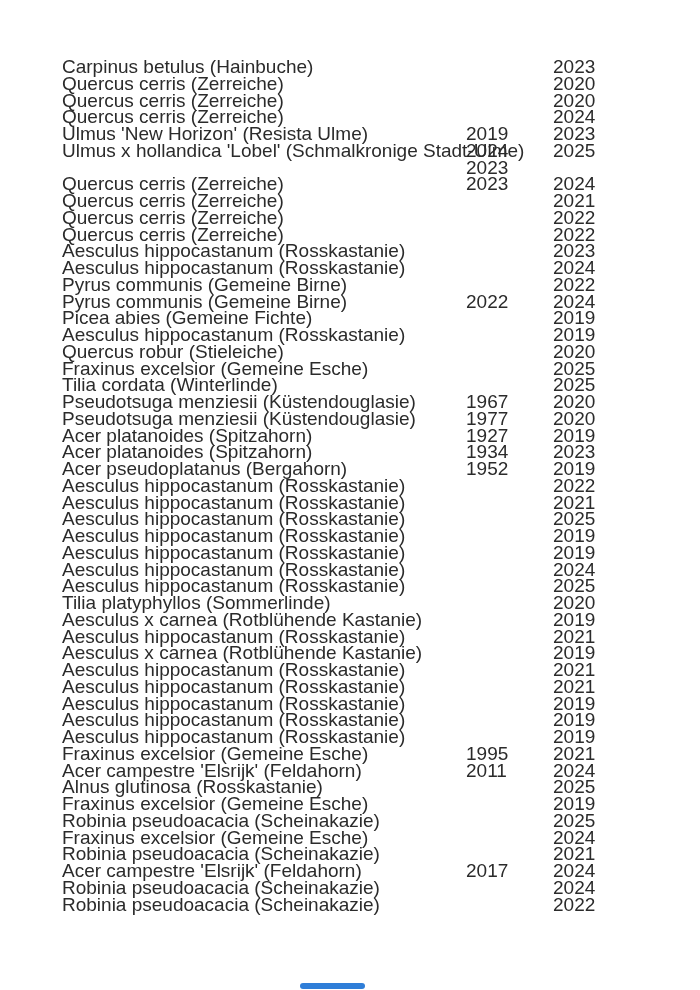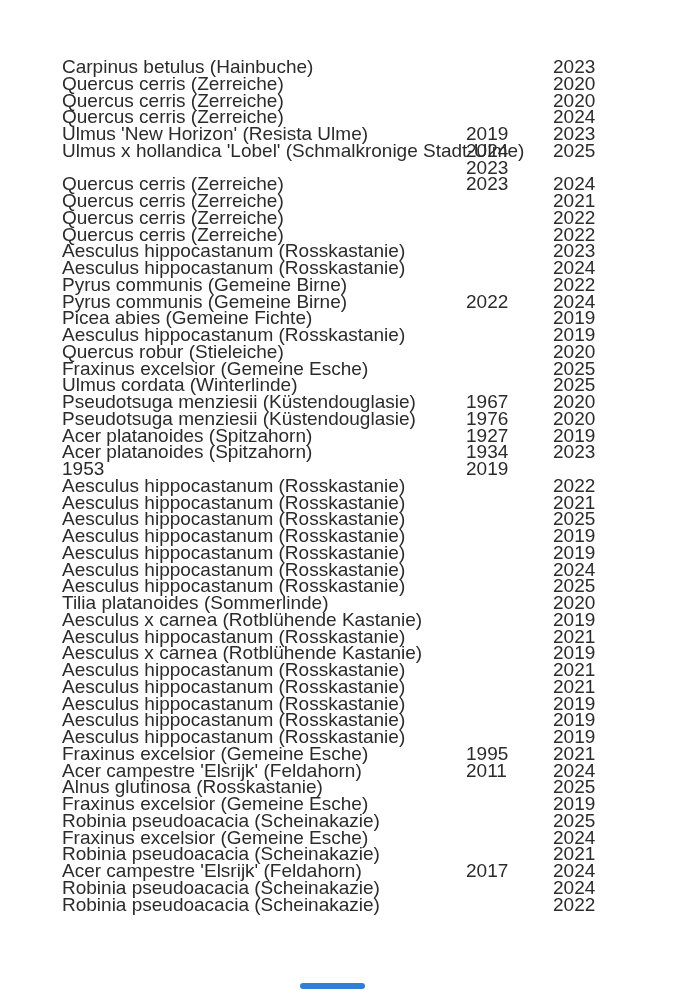--- a/index.html
+++ b/index.html
@@ -156,98 +156,99 @@
       <span class="cell y2">2020</span>
     </div>
 
     <div class="row">
       <span class="cell name">Fraxinus excelsior (Gemeine Esche)</span>
       <span class="cell y1"></span>
       <span class="cell y2">2025</span>
     </div>
 
     <div class="row">
-      <span class="cell name">Ulmus cordata (Winterlinde)</span>
+      <span class="cell name">Tilia cordata (Winterlinde)</span>
       <span class="cell y1"></span>
       <span class="cell y2">2025</span>
     </div>
 
     <div class="row">
       <span class="cell name">Pseudotsuga menziesii (Küstendouglasie)</span>
       <span class="cell y1">1967</span>
       <span class="cell y2">2020</span>
     </div>
 
     <div class="row">
       <span class="cell name">Pseudotsuga menziesii (Küstendouglasie)</span>
-      <span class="cell y1">1976</span>
+      <span class="cell y1">1977</span>
       <span class="cell y2">2020</span>
     </div>
 
     <div class="row">
       <span class="cell name">Acer platanoides (Spitzahorn)</span>
       <span class="cell y1">1927</span>
       <span class="cell y2">2019</span>
     </div>
 
     <div class="row">
       <span class="cell name">Acer platanoides (Spitzahorn)</span>
       <span class="cell y1">1934</span>
       <span class="cell y2">2023</span>
     </div>
 
     <div class="row">
-      <span class="cell y1">1953</span>
-      <span class="cell y2">2019</span>
-    </div>
-
-    <div class="row">
-      <span class="cell name">Aesculus hippocastanum (Rosskastanie)</span>
-      <span class="cell y1"></span>
-      <span class="cell y2">2022</span>
-    </div>
-
-    <div class="row">
-      <span class="cell name">Aesculus hippocastanum (Rosskastanie)</span>
-      <span class="cell y1"></span>
-      <span class="cell y2">2021</span>
-    </div>
-
-    <div class="row">
-      <span class="cell name">Aesculus hippocastanum (Rosskastanie)</span>
-      <span class="cell y1"></span>
-      <span class="cell y2">2025</span>
-    </div>
-
-    <div class="row">
-      <span class="cell name">Aesculus hippocastanum (Rosskastanie)</span>
-      <span class="cell y1"></span>
-      <span class="cell y2">2019</span>
-    </div>
-
-    <div class="row">
-      <span class="cell name">Aesculus hippocastanum (Rosskastanie)</span>
-      <span class="cell y1"></span>
-      <span class="cell y2">2019</span>
-    </div>
-
-    <div class="row">
-      <span class="cell name">Aesculus hippocastanum (Rosskastanie)</span>
-      <span class="cell y1"></span>
-      <span class="cell y2">2024</span>
-    </div>
-
-    <div class="row">
-      <span class="cell name">Aesculus hippocastanum (Rosskastanie)</span>
-      <span class="cell y1"></span>
-      <span class="cell y2">2025</span>
-    </div>
-
-    <div class="row">
-      <span class="cell name">Tilia platanoides (Sommerlinde)</span>
+      <span class="cell name">Acer pseudoplatanus (Bergahorn)</span>
+      <span class="cell y1">1952</span>
+      <span class="cell y2">2019</span>
+    </div>
+
+    <div class="row">
+      <span class="cell name">Aesculus hippocastanum (Rosskastanie)</span>
+      <span class="cell y1"></span>
+      <span class="cell y2">2022</span>
+    </div>
+
+    <div class="row">
+      <span class="cell name">Aesculus hippocastanum (Rosskastanie)</span>
+      <span class="cell y1"></span>
+      <span class="cell y2">2021</span>
+    </div>
+
+    <div class="row">
+      <span class="cell name">Aesculus hippocastanum (Rosskastanie)</span>
+      <span class="cell y1"></span>
+      <span class="cell y2">2025</span>
+    </div>
+
+    <div class="row">
+      <span class="cell name">Aesculus hippocastanum (Rosskastanie)</span>
+      <span class="cell y1"></span>
+      <span class="cell y2">2019</span>
+    </div>
+
+    <div class="row">
+      <span class="cell name">Aesculus hippocastanum (Rosskastanie)</span>
+      <span class="cell y1"></span>
+      <span class="cell y2">2019</span>
+    </div>
+
+    <div class="row">
+      <span class="cell name">Aesculus hippocastanum (Rosskastanie)</span>
+      <span class="cell y1"></span>
+      <span class="cell y2">2024</span>
+    </div>
+
+    <div class="row">
+      <span class="cell name">Aesculus hippocastanum (Rosskastanie)</span>
+      <span class="cell y1"></span>
+      <span class="cell y2">2025</span>
+    </div>
+
+    <div class="row">
+      <span class="cell name">Tilia platyphyllos (Sommerlinde)</span>
       <span class="cell y1"></span>
       <span class="cell y2">2020</span>
     </div>
 
     <div class="row">
       <span class="cell name">Aesculus x carnea (Rotblühende Kastanie)</span>
       <span class="cell y1"></span>
       <span class="cell y2">2019</span>
     </div>
 

